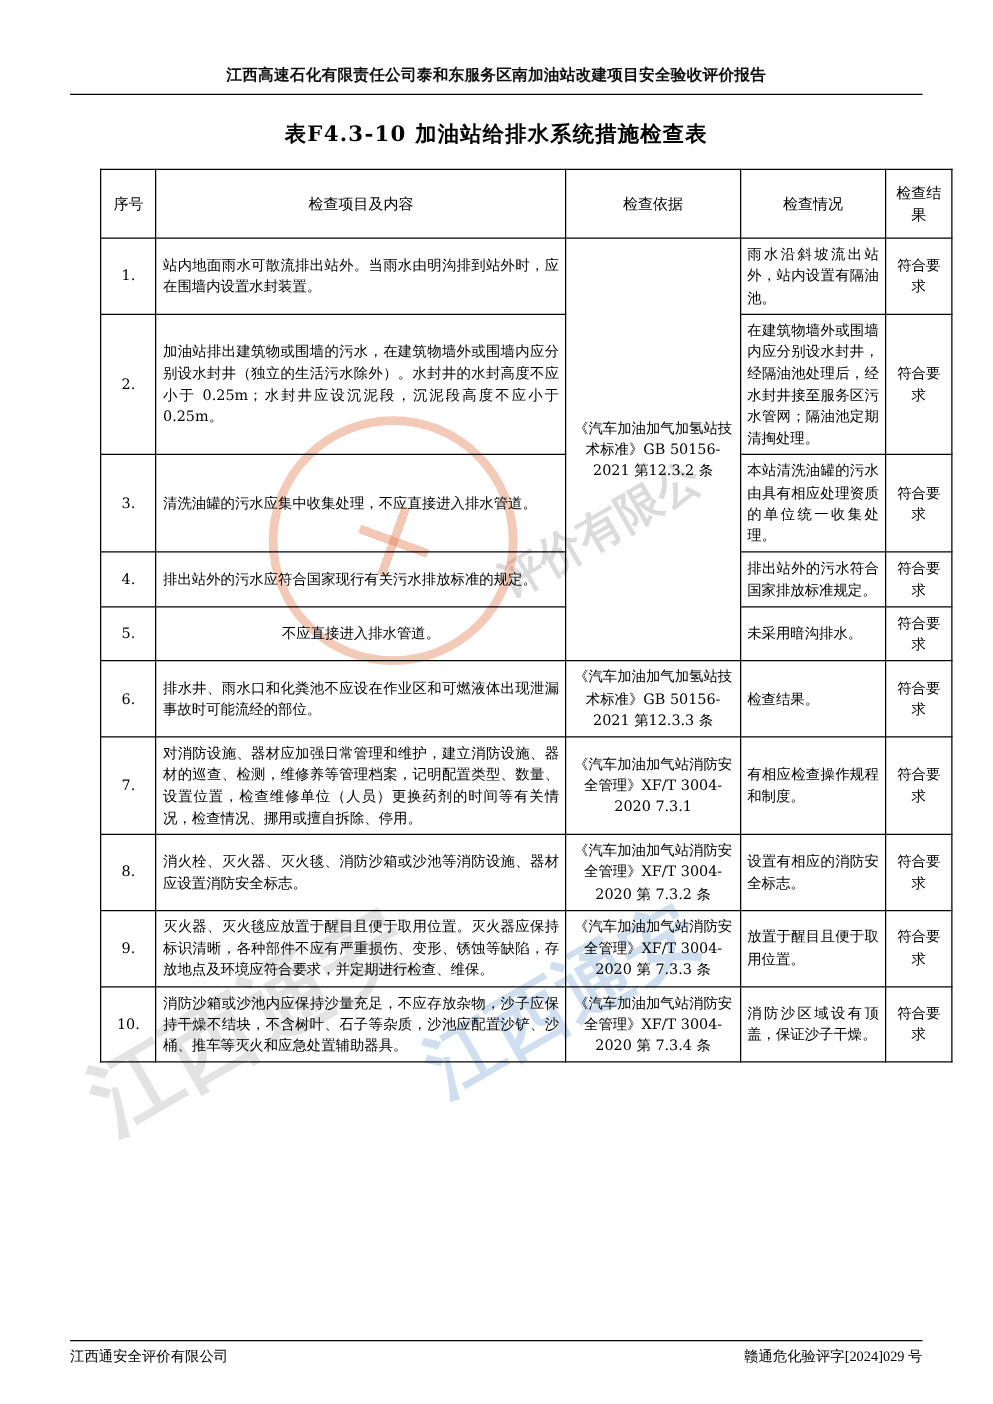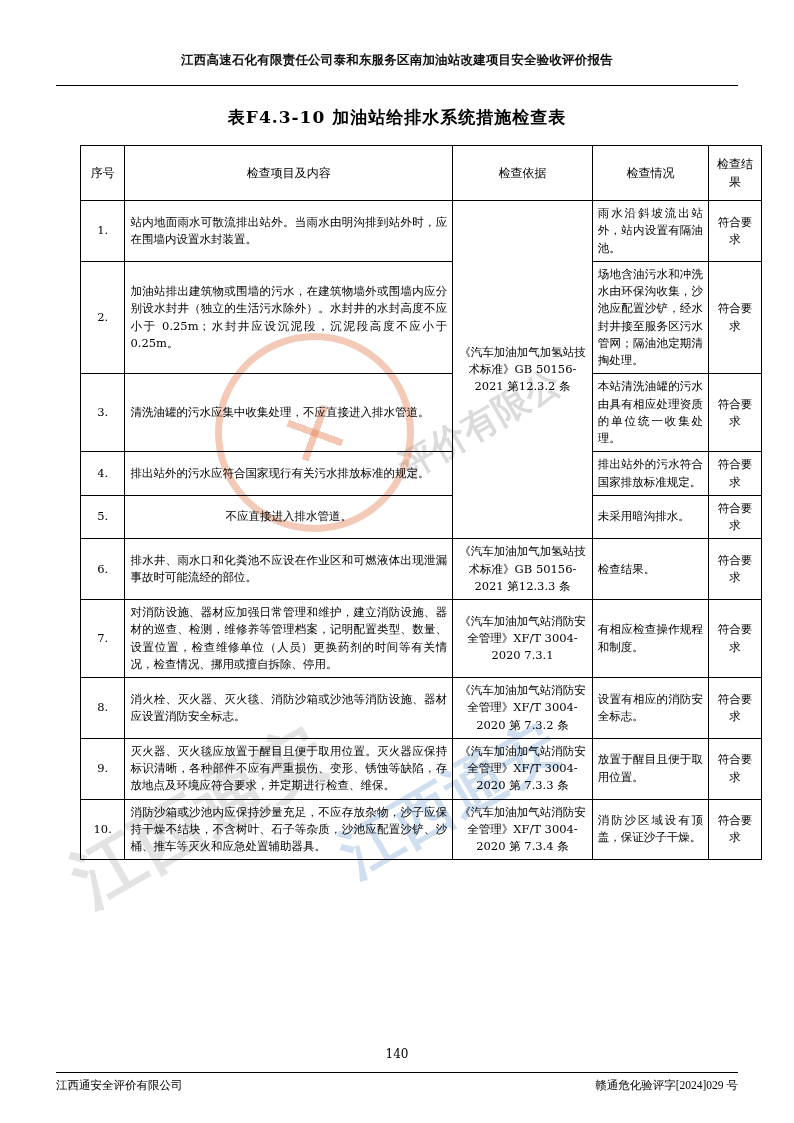--- a/index.html
+++ b/index.html
@@ -25,21 +25,21 @@
   }
 
   
   .doc-header {
     text-align: center;
     font-family: "DejaVu Serif", "Liberation Serif", serif;
     font-weight: bold;
     font-size: 12.5px;
     letter-spacing: 0.2px;
     color: #111;
-    padding-bottom: 16px;
+    padding-bottom: 6px;
     border-bottom: 1.6px solid #000;
     margin-bottom: 20px;
   }
 
   .doc-title {
     text-align: center;
     font-family: "DejaVu Serif", "Liberation Serif", serif;
     font-weight: bold;
     font-size: 17px;
     margin: 6px 0 16px 0;
@@ -187,21 +187,21 @@
         <td class="cell-center">1.</td>
         <td class="cell-justify">站内地面雨水可散流排出站外。当雨水由明沟排到站外时，应在围墙内设置水封装置。</td>
         <td class="cell-center" rowspan="5">《汽车加油加气加氢站技术标准》GB 50156-2021 第12.3.2 条</td>
         <td class="cell-justify">雨水沿斜坡流出站外，站内设置有隔油池。</td>
         <td class="cell-center">符合要求</td>
       </tr>
 
       <tr>
         <td class="cell-center">2.</td>
         <td class="cell-justify">加油站排出建筑物或围墙的污水，在建筑物墙外或围墙内应分别设水封井（独立的生活污水除外）。水封井的水封高度不应小于 0.25m；水封井应设沉泥段，沉泥段高度不应小于 0.25m。</td>
-        <td class="cell-justify">场地含油污水和冲洗水由环保沟收集，沙池应配置沙铲，经水封井接至服务区污水管网；隔油池定期清掏处理。</td>
+        <td class="cell-justify">在建筑物墙外或围墙内应分别设水封井，经隔油池处理后，经水封井接至服务区污水管网；隔油池定期清掏处理。</td>
         <td class="cell-center">符合要求</td>
       </tr>
 
       <tr>
         <td class="cell-center">3.</td>
         <td class="cell-justify">清洗油罐的污水应集中收集处理，不应直接进入排水管道。</td>
         <td class="cell-justify">本站清洗油罐的污水由具有相应处理资质的单位统一收集处理。</td>
         <td class="cell-center">符合要求</td>
       </tr>
 
@@ -254,21 +254,20 @@
       <tr>
         <td class="cell-center">10.</td>
         <td class="cell-justify">消防沙箱或沙池内应保持沙量充足，不应存放杂物，沙子应保持干燥不结块，不含树叶、石子等杂质，沙池应配置沙铲、沙桶、推车等灭火和应急处置辅助器具。</td>
         <td class="cell-center">《汽车加油加气站消防安全管理》XF/T 3004-2020 第 7.3.4 条</td>
         <td class="cell-justify">消防沙区域设有顶盖，保证沙子干燥。</td>
         <td class="cell-center">符合要求</td>
       </tr>
     </tbody>
   </table>
 
-  <div class="page-number">140</div>
 
   <div class="doc-footer">
     <span>江西通安全评价有限公司</span>
     <span>赣通危化验评字[2024]029 号</span>
   </div>
 </div>
 
 <div class="wm-layer">
   <div class="wm wm1">江西通安</div>
   <div class="wm wm2">评价有限公</div>

